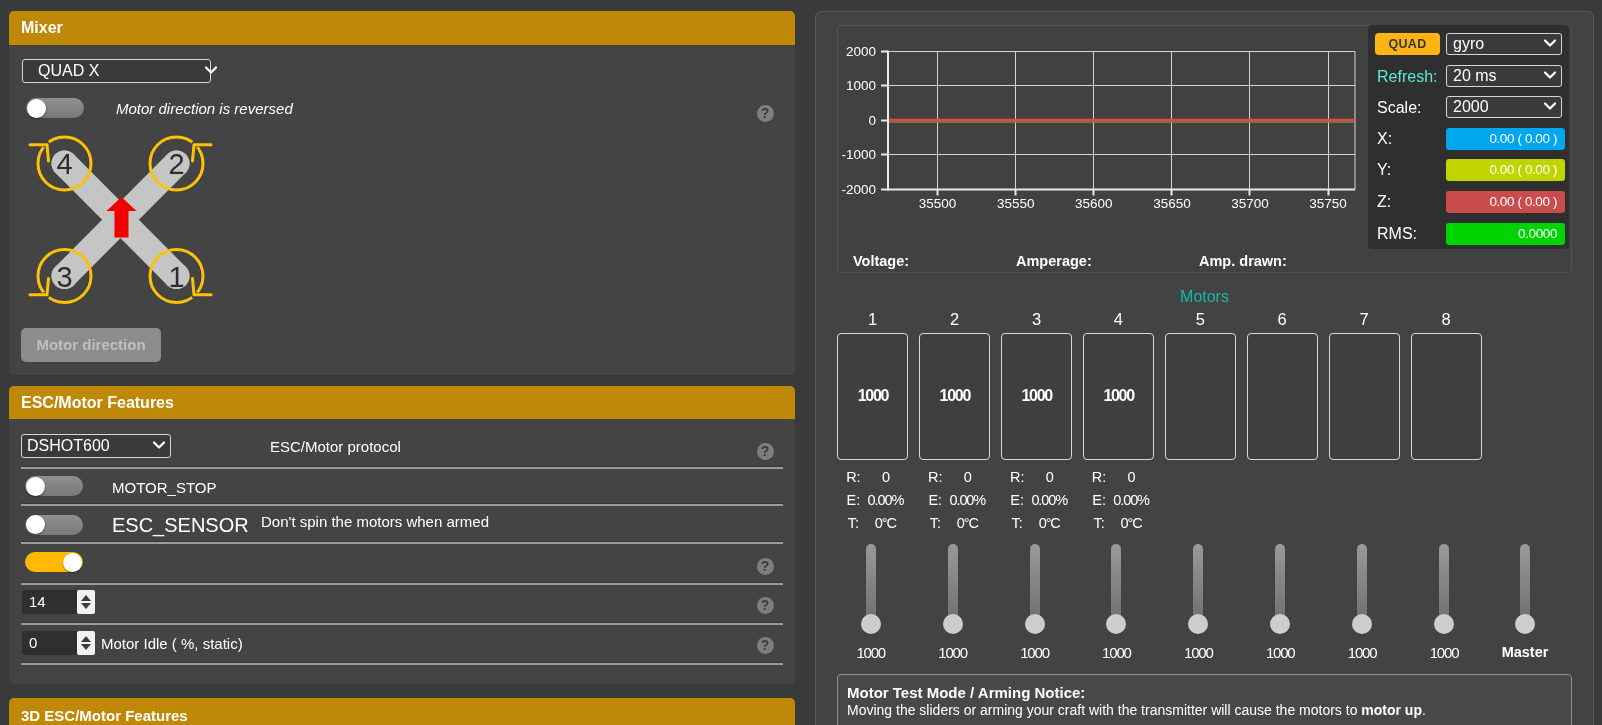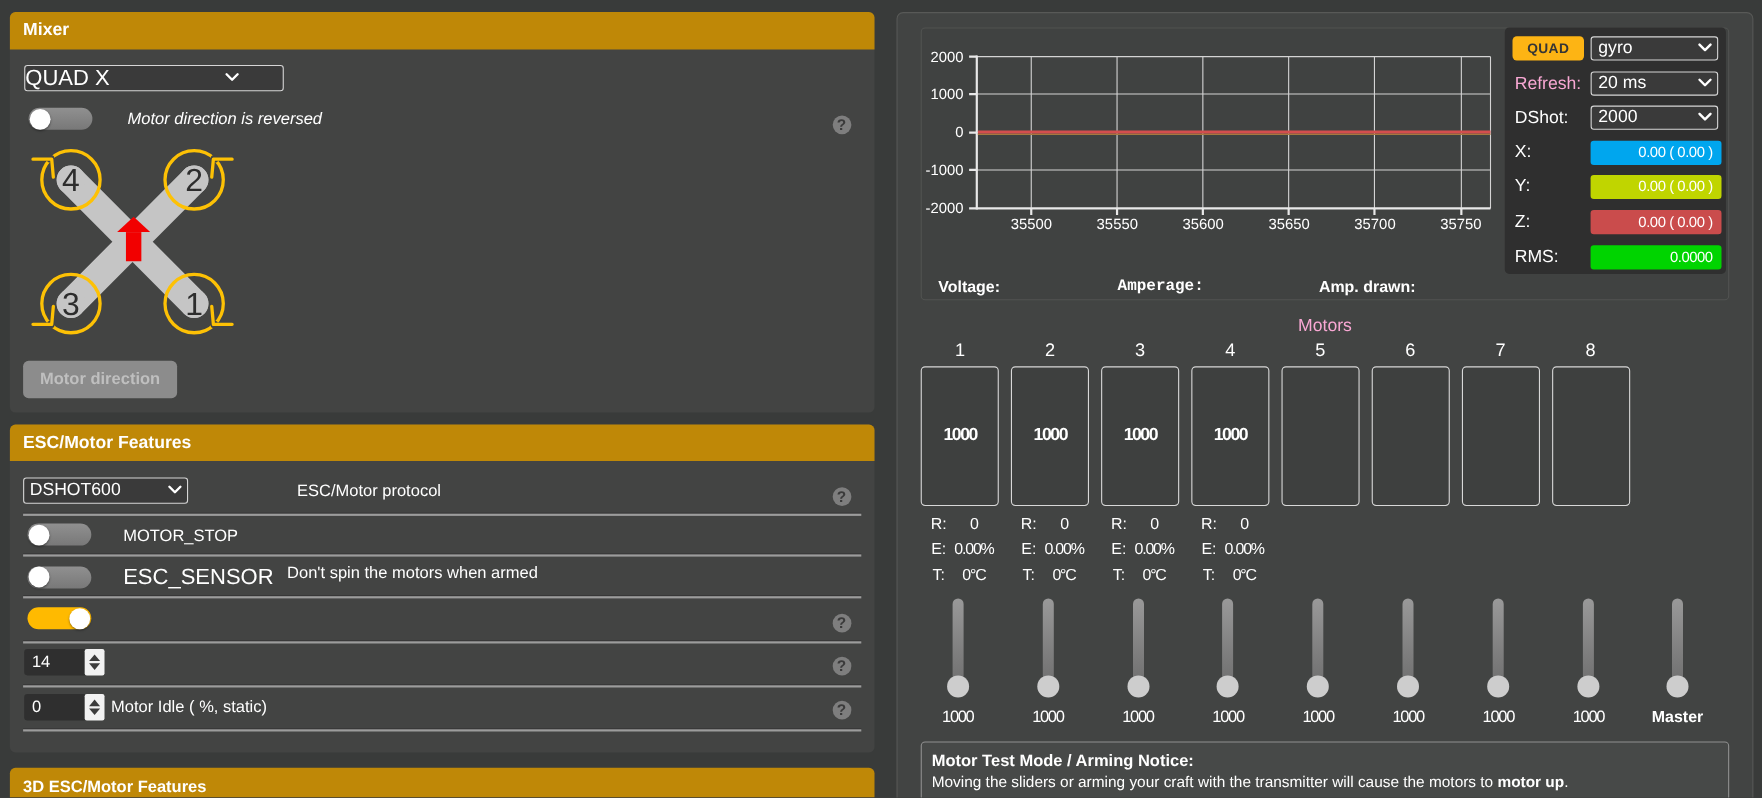--- a/index.html
+++ b/index.html
@@ -22,21 +22,21 @@
         color:#3a3a3a; font-size:14px; font-weight:bold; text-align:center;
         line-height:17px; }
 .vbox { position:absolute; width:111px; height:22px; border-radius:3px; color:#fff;
         font-size:13.5px; letter-spacing:-0.4px; line-height:22px; text-align:right; padding-right:8px; }
 
 </style></head><body>
 <div id="page">
 <div class="box" style="left:9px;top:11px;width:786px;height:364px">
 <div class="hdr"><span>Mixer</span></div>
 </div>
-<div class="sel" style="left:22px;top:59px;width:236px;height:24px;line-height:22px;font-size:20px;padding-left:0">QUAD X<svg style="position:absolute;left:181px;top:6px" width="14" height="9" viewBox="0 0 14 9">
+<div class="sel" style="left:22px;top:59px;width:189px;height:24px;line-height:22px;font-size:16px;padding-left:15px">QUAD X<svg style="position:absolute;left:181px;top:6px" width="14" height="9" viewBox="0 0 14 9">
         <path d="M2 1.5 L7 6.5 L12 1.5" stroke="#fff" stroke-width="2.2" fill="none" stroke-linecap="round" stroke-linejoin="round"></path>
       </svg></div>
 <div class="tgl" style="left:26px;top:98px">
       <i></i>
     </div>
 <div style="position:absolute;left:116px;top:108px;transform:translateY(-50%);font-size:15px;color:#fff;white-space:nowrap;font-style:italic;">Motor direction is reversed</div>
 <div class="help" style="left:756.5px;top:104.5px">?</div>
 <svg style="position:absolute;left:28px;top:128px" width="192" height="192" viewBox="28 128 192 192">
       <g stroke="#c5c5c5" stroke-width="26" stroke-linecap="round">
         <line x1="64.5" y1="163.5" x2="176.5" y2="276"></line>
@@ -168,40 +168,40 @@
         <text x="333.9000000000001" y="182.0" text-anchor="middle">35650</text>
         <text x="412.0" y="182.0" text-anchor="middle">35700</text>
         <text x="490.0999999999999" y="182.0" text-anchor="middle">35750</text>
       </g>
     </svg>
 <div style="position:absolute;left:1368px;top:25px;width:201px;height:224px;background:#2f2f2f;border-radius:4px"></div>
 <div style="position:absolute;left:1375px;top:33px;width:65px;height:22px;background:#fdb414;border-radius:4px;color:#353535;font-size:12.5px;font-weight:bold;text-align:center;line-height:22px;letter-spacing:0.3px">QUAD</div>
 <div class="sel" style="left:1446px;top:33px;width:116px;height:22px;line-height:20px;font-size:16px;padding-left:6px">gyro<svg style="position:absolute;left:96px;top:5px" width="14" height="9" viewBox="0 0 14 9">
         <path d="M2 1.5 L7 6.5 L12 1.5" stroke="#fff" stroke-width="2.2" fill="none" stroke-linecap="round" stroke-linejoin="round"></path>
       </svg></div>
-<div style="position:absolute;left:1377px;top:76.5px;transform:translateY(-50%);font-size:16px;color:#f9a8d4;white-space:nowrap;">Refresh:</div>
+<div style="position:absolute;left:1377px;top:76.5px;transform:translateY(-50%);font-size:16px;color:#5eead4;white-space:nowrap;">Refresh:</div>
 <div class="sel" style="left:1446px;top:64.6px;width:116px;height:22px;line-height:20px;font-size:16px;padding-left:6px">20 ms<svg style="position:absolute;left:96px;top:5px" width="14" height="9" viewBox="0 0 14 9">
         <path d="M2 1.5 L7 6.5 L12 1.5" stroke="#fff" stroke-width="2.2" fill="none" stroke-linecap="round" stroke-linejoin="round"></path>
       </svg></div>
-<div style="position:absolute;left:1377px;top:108px;transform:translateY(-50%);font-size:16px;color:#fff;white-space:nowrap;">DShot:</div>
+<div style="position:absolute;left:1377px;top:108px;transform:translateY(-50%);font-size:16px;color:#fff;white-space:nowrap;">Scale:</div>
 <div class="sel" style="left:1446px;top:96.2px;width:116px;height:22px;line-height:20px;font-size:16px;padding-left:6px">2000<svg style="position:absolute;left:96px;top:5px" width="14" height="9" viewBox="0 0 14 9">
         <path d="M2 1.5 L7 6.5 L12 1.5" stroke="#fff" stroke-width="2.2" fill="none" stroke-linecap="round" stroke-linejoin="round"></path>
       </svg></div>
 <div style="position:absolute;left:1377px;top:138.8px;transform:translateY(-50%);font-size:16px;color:#fff;white-space:nowrap;">X:</div>
 <div class="vbox" style="left:1446px;top:127.8px;background:#00a6ee">0.00 ( 0.00 )</div>
 <div style="position:absolute;left:1377px;top:170.4px;transform:translateY(-50%);font-size:16px;color:#fff;white-space:nowrap;">Y:</div>
 <div class="vbox" style="left:1446px;top:159.4px;background:#c0d500">0.00 ( 0.00 )</div>
 <div style="position:absolute;left:1377px;top:202.0px;transform:translateY(-50%);font-size:16px;color:#fff;white-space:nowrap;">Z:</div>
 <div class="vbox" style="left:1446px;top:191.0px;background:#ca4c4c">0.00 ( 0.00 )</div>
 <div style="position:absolute;left:1377px;top:233.6px;transform:translateY(-50%);font-size:16px;color:#fff;white-space:nowrap;">RMS:</div>
 <div class="vbox" style="left:1446px;top:222.6px;background:#00d400">0.0000</div>
 <div style="position:absolute;left:853px;top:260.5px;transform:translateY(-50%);font-size:14.5px;color:#fff;white-space:nowrap;font-weight:bold;">Voltage:</div>
-<div style="position:absolute;left:1016px;top:260.5px;transform:translateY(-50%);font-size:14.5px;color:#fff;white-space:nowrap;font-weight:bold;font-family:Liberation Mono, monospace;">Amperage:</div>
+<div style="position:absolute;left:1016px;top:260.5px;transform:translateY(-50%);font-size:14.5px;color:#fff;white-space:nowrap;font-weight:bold;">Amperage:</div>
 <div style="position:absolute;left:1199px;top:260.5px;transform:translateY(-50%);font-size:14.5px;color:#fff;white-space:nowrap;font-weight:bold;">Amp. drawn:</div>
-<div style="position:absolute;left:1204.5px;top:296.5px;transform:translate(-50%,-50%);font-size:16px;color:#f9a8d4;white-space:nowrap;">Motors</div>
+<div style="position:absolute;left:1204.5px;top:296.5px;transform:translate(-50%,-50%);font-size:16px;color:#14b8a6;white-space:nowrap;">Motors</div>
 <div style="position:absolute;left:872.7px;top:319px;transform:translate(-50%,-50%);font-size:16.5px;color:#fff;white-space:nowrap;">1</div>
 <div style="position:absolute;left:837.4px;top:333px;width:69px;height:125px;border:1px solid #d8d8d8;border-radius:4px;background:#3e403f"></div>
 <div style="position:absolute;left:872.9px;top:396px;transform:translate(-50%,-50%);font-size:16px;font-weight:bold;letter-spacing:-1.3px;color:#fff">1000</div>
 <div style="position:absolute;left:853.4px;top:476.5px;transform:translate(-50%,-50%);font-size:14.5px;color:#fff">R:</div>
 <div style="position:absolute;left:885.4px;top:476.5px;transform:translate(-50%,-50%);font-size:14.5px;letter-spacing:-1.1px;color:#fff">0</div>
 <div style="position:absolute;left:853.4px;top:499.8px;transform:translate(-50%,-50%);font-size:14.5px;color:#fff">E:</div>
 <div style="position:absolute;left:885.4px;top:499.8px;transform:translate(-50%,-50%);font-size:14.5px;letter-spacing:-1.1px;color:#fff">0.00%</div>
 <div style="position:absolute;left:853.4px;top:523px;transform:translate(-50%,-50%);font-size:14.5px;color:#fff">T:</div>
 <div style="position:absolute;left:885.4px;top:523px;transform:translate(-50%,-50%);font-size:14.5px;letter-spacing:-1.1px;color:#fff">0°C</div>
 <div style="position:absolute;left:954.6px;top:319px;transform:translate(-50%,-50%);font-size:16.5px;color:#fff;white-space:nowrap;">2</div>

